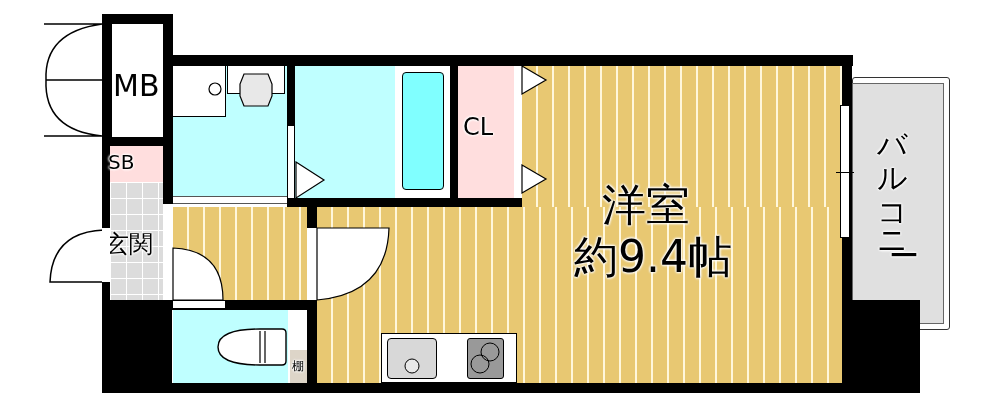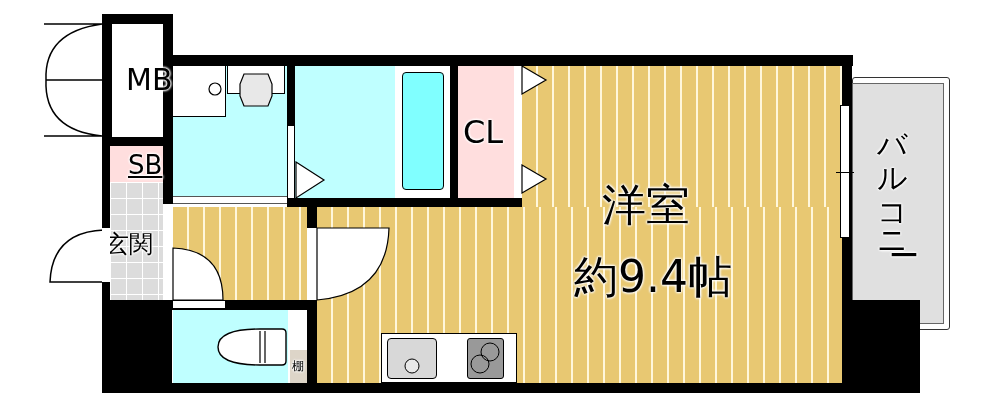--- a/index.html
+++ b/index.html
@@ -19,28 +19,28 @@
 <div class="abs wall" style="left:102px;top:14px;width:70px;height:10px;"></div>
 <div class="abs wall" style="left:163px;top:55px;width:690px;height:11px;"></div>
 <div class="abs wall" style="left:102px;top:14px;width:8px;height:290px;"></div>
 <div class="abs wall" style="left:163px;top:14px;width:10px;height:190px;"></div>
 <div class="abs wall" style="left:102px;top:383px;width:818px;height:10px;"></div>
 <div class="abs wall" style="left:842px;top:55px;width:10px;height:338px;"></div>
 <div class="abs wall" style="left:102px;top:300px;width:70px;height:93px;"></div>
 <div class="abs wall" style="left:842px;top:300px;width:78px;height:93px;"></div>
 
 <div class="abs" style="left:110px;top:24px;width:53px;height:113px;background:#fff;border-left:2px solid #000;"></div>
-<div class="label" style="left:113px;top:62px;font-size:30px;padding-left:13px;">MB</div>
+<div class="label" style="left:113px;top:68px;font-size:30px;">MB</div>
 <div class="abs wall" style="left:102px;top:137px;width:70px;height:9px;"></div>
 <svg style="left:44px;top:22px;" width="60" height="116">
   <path d="M0,2 L58,2 M0,114 L58,114 M58,2 Q0,10 2,58 M58,114 Q0,108 2,58 M2,58 L58,58" stroke="#000" stroke-width="1.5" fill="none"></path>
 </svg>
 
 <div class="abs pink" style="left:110px;top:146px;width:53px;height:36px;"></div>
-<div class="label" style="left:128px;top:150px;font-size:26px;text-decoration:underline;">SB</div>
+<div class="label" style="left:108px;top:150px;font-size:20px;">SB</div>
 
 <div class="abs tile" style="left:110px;top:182px;width:53px;height:118px;"></div>
 <div class="label" style="left:105px;top:228px;font-size:24px;">玄関</div>
 <svg style="left:48px;top:228px;" width="56" height="56">
   <path d="M56,2 Q4,4 2,54 L56,54" stroke="#000" stroke-width="1.5" fill="none"></path>
 </svg>
 <div class="abs" style="left:102px;top:228px;width:8px;height:54px;background:#fff;"></div>
 
 <div class="abs water" style="left:173px;top:66px;width:114px;height:132px;"></div>
 <div class="abs" style="left:173px;top:66px;width:53px;height:51px;background:#fff;border:1.5px solid #000;border-top:none;border-left:none;"></div>
@@ -63,21 +63,21 @@
 <div class="abs" style="left:395px;top:66px;width:55px;height:132px;background:#fff;"></div>
 <div class="abs" style="left:402px;top:72px;width:42px;height:118px;background:#80ffff;border:1.2px solid #000;border-radius:4px;"></div>
 <svg style="left:296px;top:162px;" width="30" height="36">
   <path d="M0,0 L28,18 L0,36 Z" fill="#fff" stroke="#000" stroke-width="1.2"></path>
 </svg>
 
 <div class="abs wall" style="left:450px;top:55px;width:8px;height:150px;"></div>
 <div class="abs wall" style="left:287px;top:198px;width:235px;height:9px;"></div>
 
 <div class="abs pink" style="left:458px;top:66px;width:56px;height:132px;"></div>
-<div class="label" style="left:463px;top:113px;font-size:32px;">CL</div>
+<div class="label" style="left:463px;top:113px;font-size:24px;">CL</div>
 <div class="abs" style="left:514px;top:66px;width:8px;height:132px;background:#fff;"></div>
 
 <div class="abs floor" style="left:173px;top:207px;width:134px;height:93px;"></div>
 <svg style="left:173px;top:248px;" width="52" height="52">
   <path d="M0,0 Q50,2 50,52 L0,52 Z" fill="#fff" stroke="#000" stroke-width="1.2"></path>
 </svg>
 <div class="abs" style="left:163px;top:207px;width:0;height:93px;border-left:2px dashed #fff;"></div>
 <div class="abs wall" style="left:163px;top:300px;width:150px;height:10px;"></div>
 <div class="abs" style="left:173px;top:300px;width:52px;height:8px;background:#fff;border-top:1px solid #000;"></div>
 
@@ -96,21 +96,21 @@
 <svg style="left:317px;top:228px;" width="74" height="72">
   <path d="M0,0 L72,0 Q70,66 0,72 Z" fill="#fff" stroke="#000" stroke-width="1.2"></path>
 </svg>
 <svg style="left:522px;top:66px;" width="26" height="32">
   <path d="M0,0 L24,14 L0,28 Z" fill="#fff" stroke="#000" stroke-width="1.2"></path>
 </svg>
 <svg style="left:522px;top:165px;" width="26" height="32">
   <path d="M0,0 L24,14 L0,28 Z" fill="#fff" stroke="#000" stroke-width="1.2"></path>
 </svg>
 <div class="label" style="left:602px;top:176px;font-size:44px;">洋室</div>
-<div class="label" style="left:574px;top:228px;font-size:44px;margin-top:20px;">約9.4帖</div>
+<div class="label" style="left:574px;top:228px;font-size:44px;">約9.4帖</div>
 
 <div class="abs" style="left:381px;top:333px;width:136px;height:50px;background:#fff;border:1.2px solid #000;"></div>
 <div class="abs" style="left:387px;top:338px;width:50px;height:41px;background:#d8d8d8;border:1.2px solid #000;border-radius:4px;"></div>
 <svg style="left:403px;top:357px;" width="18" height="18">
     <circle cx="9" cy="9" r="7" fill="#e8e8e8" stroke="#000" stroke-width="1"></circle>
   </svg>
 <div class="abs" style="left:467px;top:338px;width:37px;height:41px;background:#999;border:1.2px solid #000;border-radius:3px;"></div>
 <svg style="left:468px;top:340px;" width="36" height="38">
   <circle cx="22" cy="12" r="9" fill="none" stroke="#000" stroke-width="1"></circle>
   <circle cx="12" cy="24" r="9" fill="none" stroke="#000" stroke-width="1"></circle>

